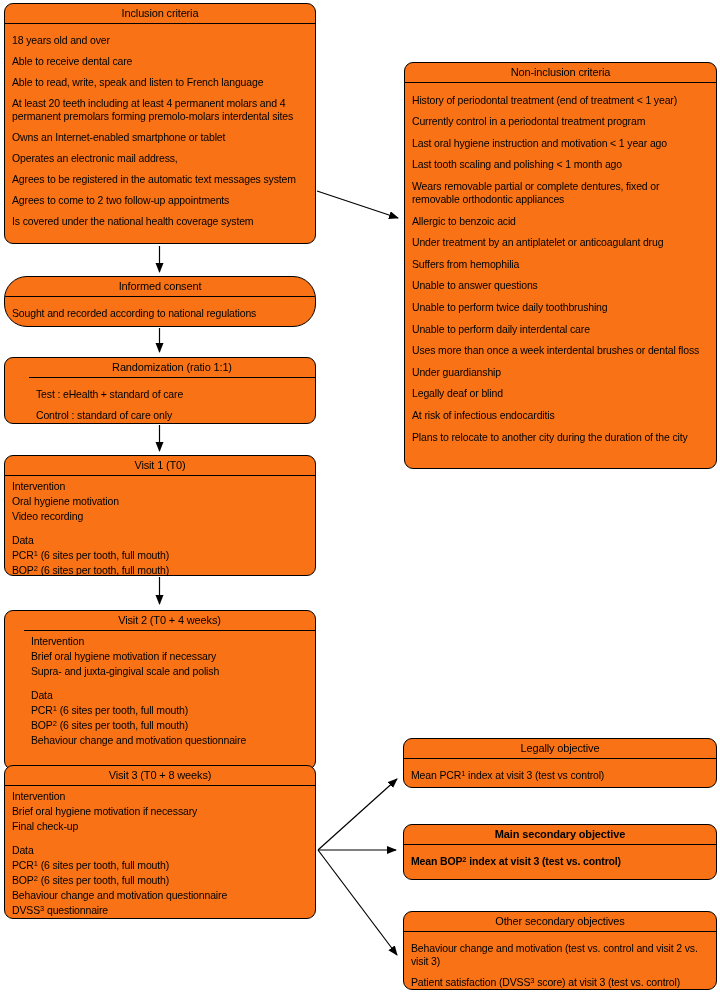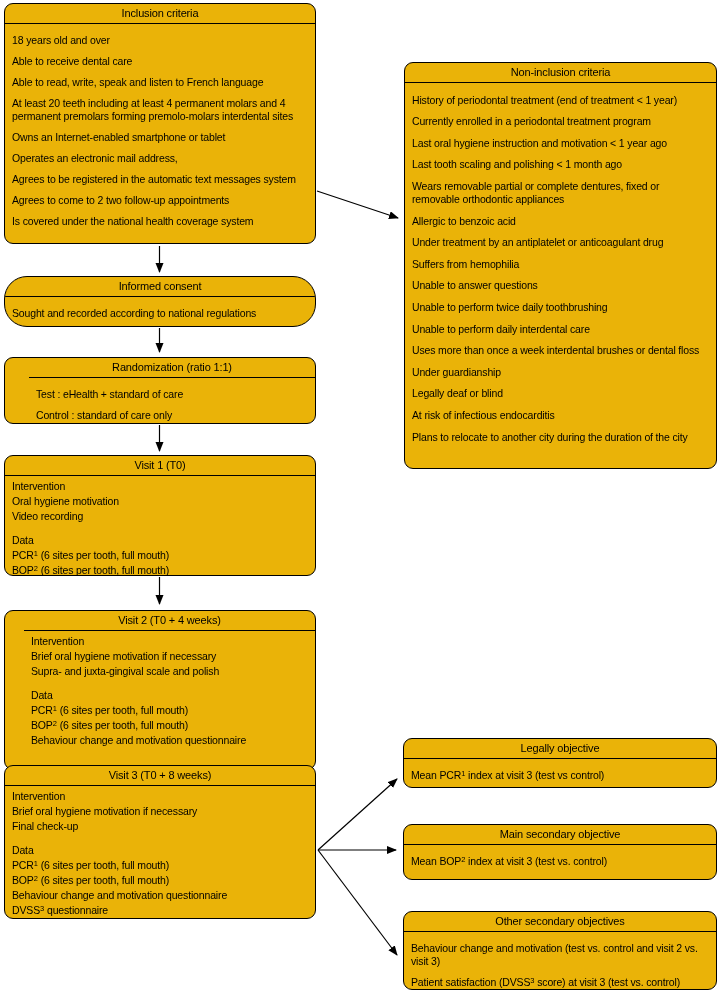--- a/index.html
+++ b/index.html
@@ -24,21 +24,21 @@
   }
   #arrows line {
     stroke: #000000;
     stroke-width: 1.2;
   }
   .box {
     position: absolute;
     box-sizing: border-box;
     border: 1.5px solid #000000;
     border-radius: 9px;
-    background: #eab308;
+    background: #f97316;
     overflow: hidden;
   }
   .box-title {
     box-sizing: border-box;
     height: 20px;
     line-height: 18px;
     text-align: center;
     font-size: 11px;
     border-bottom: 1.3px solid #000000;
     white-space: nowrap;
@@ -110,21 +110,21 @@
         <p class="item">Agrees to be registered in the automatic text messages system</p>
         <p class="item">Agrees to come to 2 two follow-up appointments</p>
         <p class="item">Is covered under the national health coverage system</p>
       </div>
   </div>
 
   <div class="box nonincl" style="left:404px; top:62px; width:313px; height:407px;">
     <div class="box-title">Non-inclusion criteria</div>
     <div class="box-body">
         <p class="item">History of periodontal treatment (end of treatment &lt; 1 year)</p>
-        <p class="item">Currently enrolled in a periodontal treatment program</p>
+        <p class="item">Currently control in a periodontal treatment program</p>
         <p class="item">Last oral hygiene instruction and motivation &lt; 1 year ago</p>
         <p class="item">Last tooth scaling and polishing &lt; 1 month ago</p>
         <p class="item">Wears removable partial or complete dentures, fixed or removable orthodontic appliances</p>
         <p class="item">Allergic to benzoic acid</p>
         <p class="item">Under treatment by an antiplatelet or anticoagulant drug</p>
         <p class="item">Suffers from hemophilia</p>
         <p class="item">Unable to answer questions</p>
         <p class="item">Unable to perform twice daily toothbrushing</p>
         <p class="item">Unable to perform daily interdental care</p>
         <p class="item">Uses more than once a week interdental brushes or dental floss</p>
@@ -201,21 +201,21 @@
       </div>
   </div>
 
   <div class="box" style="left:403px; top:738px; width:314px; height:50px;">
     <div class="box-title">Legally objective</div>
     <div class="box-body">
         <p class="item">Mean PCR<sup>1</sup> index at visit 3 (test vs control)</p>
       </div>
   </div>
 
-  <div class="box" style="left:403px; top:824px; width:314px; height:56px;">
+  <div class="box" style="left:403px; top:824px; width:314px; height:56px;font-weight:bold;">
     <div class="box-title">Main secondary objective</div>
     <div class="box-body">
         <p class="item">Mean BOP<sup>2</sup> index at visit 3 (test vs. control)</p>
       </div>
   </div>
 
   <div class="box" style="left:403px; top:911px; width:314px; height:79px;">
     <div class="box-title">Other secondary objectives</div>
     <div class="box-body">
         <p class="item">Behaviour change and motivation (test vs. control and visit 2 vs. visit 3)</p>

